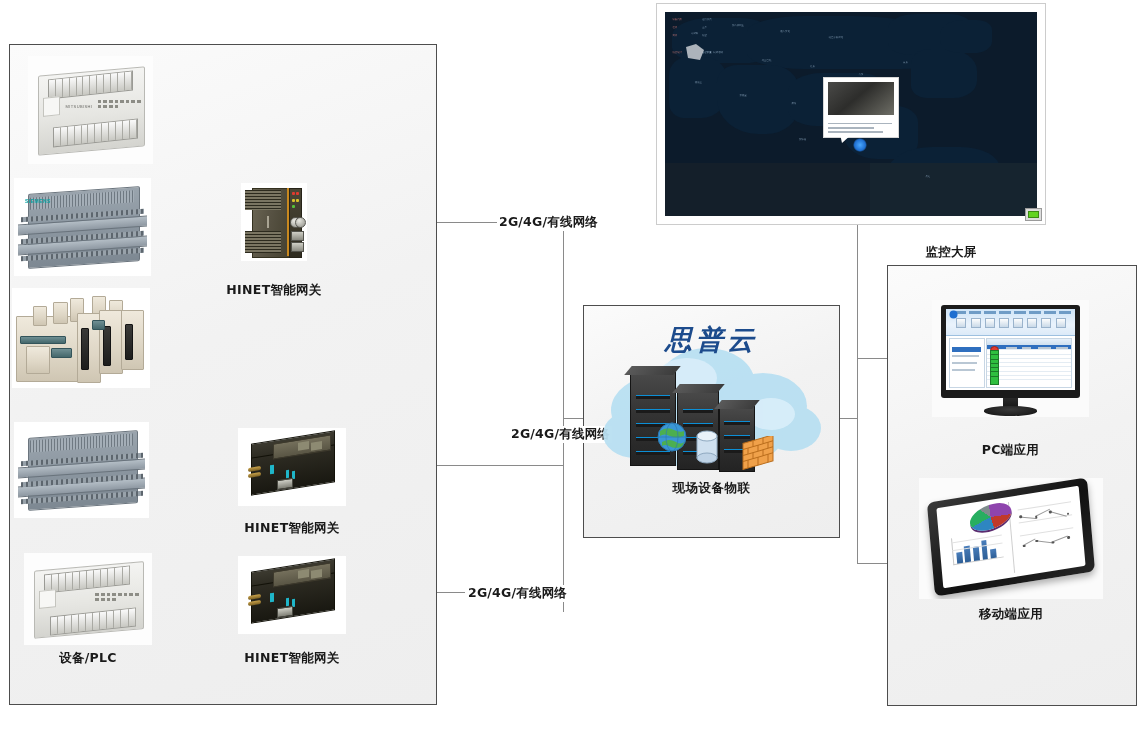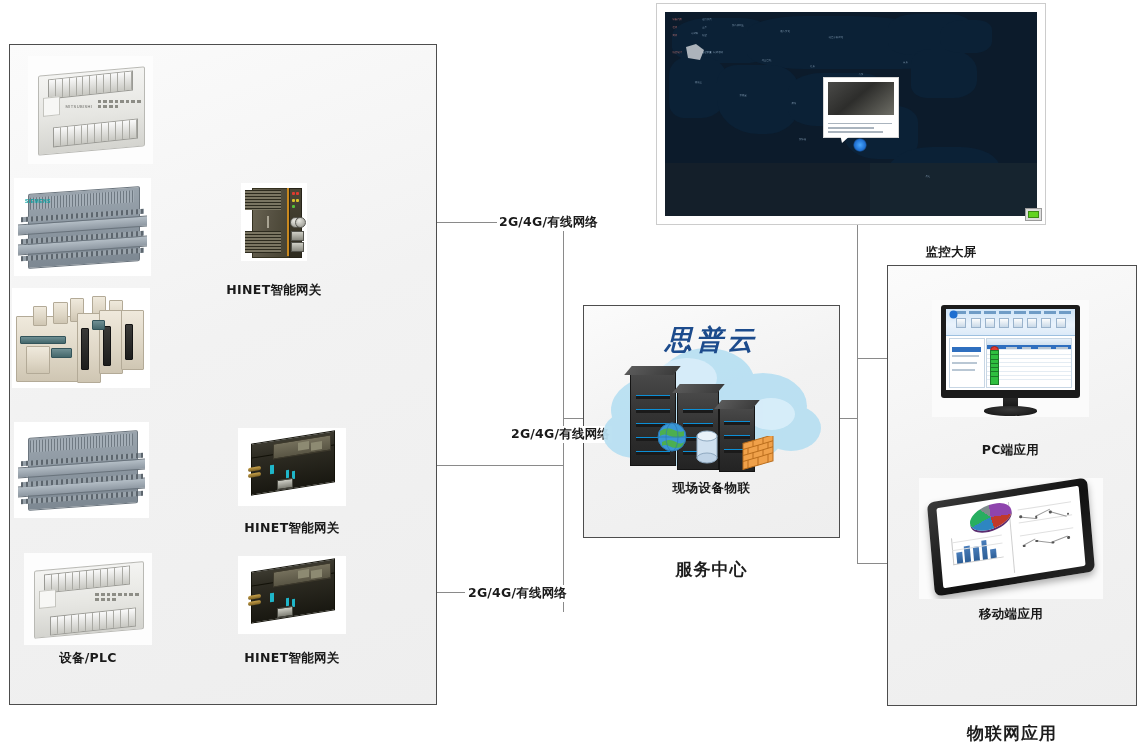--- a/index.html
+++ b/index.html
@@ -503,21 +503,20 @@
           <line x1="7" y1="26" x2="7" y2="34"></line>
             <line x1="17" y1="26" x2="17" y2="34"></line>
             <line x1="27" y1="26" x2="27" y2="34"></line>
         </g>
       </g>
     </svg>
 
     <div class="cloud-caption" style="top:162px;">现场设备物联</div>
   </div>
 
-  <div class="zone-label" style="left:583px;top:558px;width:257px;">服务中心</div>
 
   <div class="bigscreen" style="left:656px;top:3px;width:390px;height:222px;">
     <div class="bigscreen-inner">
 
       <div class="map-land" style="left:2%;top:3%;width:26%;height:22%;border-radius:40% 30% 25% 35%;"></div>
       <div class="map-land" style="left:22%;top:2%;width:52%;height:26%;border-radius:30% 45% 20% 30%;"></div>
       <div class="map-land" style="left:60%;top:1%;width:22%;height:20%;border-radius:35% 25% 40% 30%;"></div>
       <div class="map-land" style="left:1%;top:22%;width:16%;height:30%;border-radius:30% 40% 45% 25%;"></div>
       <div class="map-land" style="left:14%;top:26%;width:22%;height:34%;border-radius:25% 35% 40% 50%;"></div>
       <div class="map-land" style="left:33%;top:30%;width:26%;height:26%;border-radius:35% 25% 45% 30%;"></div>
@@ -675,15 +674,14 @@
         <div class="tab-line" style="left:78%;top:63%;width:12%;transform:rotate(-12deg);"></div>
         <div class="tab-dot" style="left:58%;top:62%;"></div>
         <div class="tab-dot" style="left:67%;top:58%;"></div>
         <div class="tab-dot" style="left:78%;top:63%;"></div>
         <div class="tab-dot" style="left:89%;top:60%;"></div>
       </div>
     </div>
   </div>
   <div class="node-label" style="left:919px;top:606px;width:184px;">移动端应用</div>
 
-  <div class="zone-label" style="left:887px;top:722px;width:250px;">物联网应用</div>
 
 </div>
 
 </body></html>

